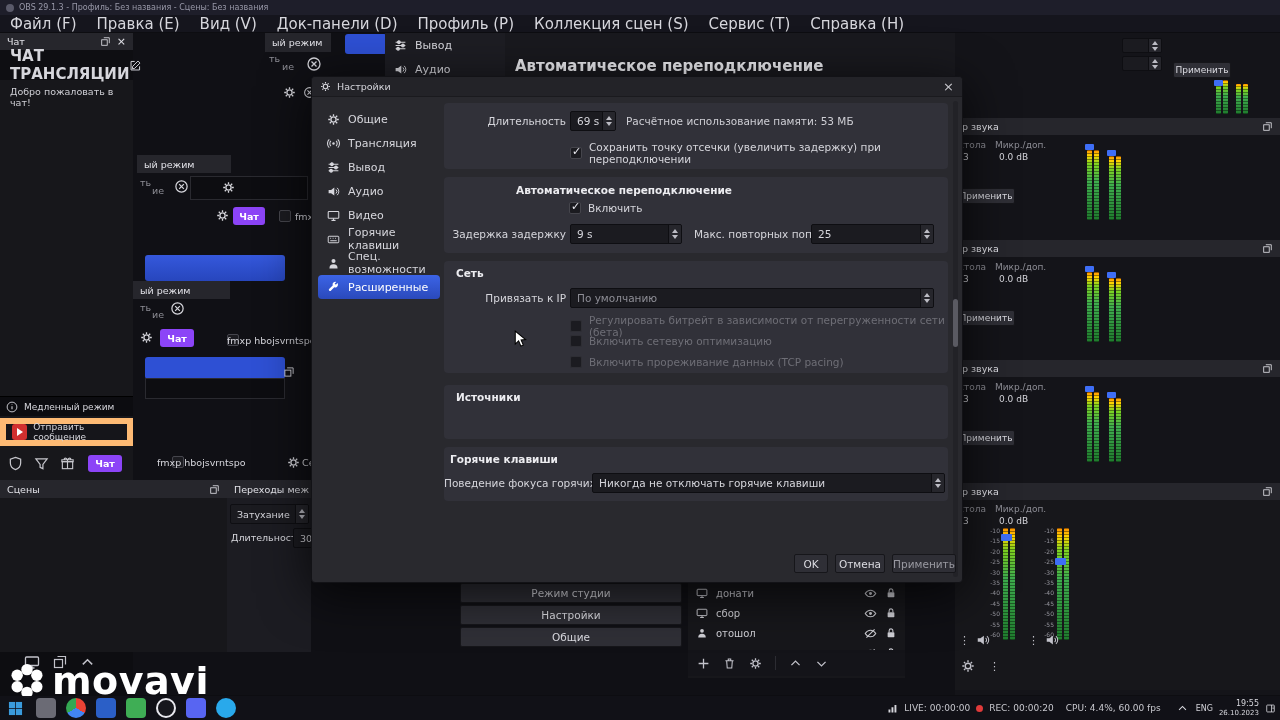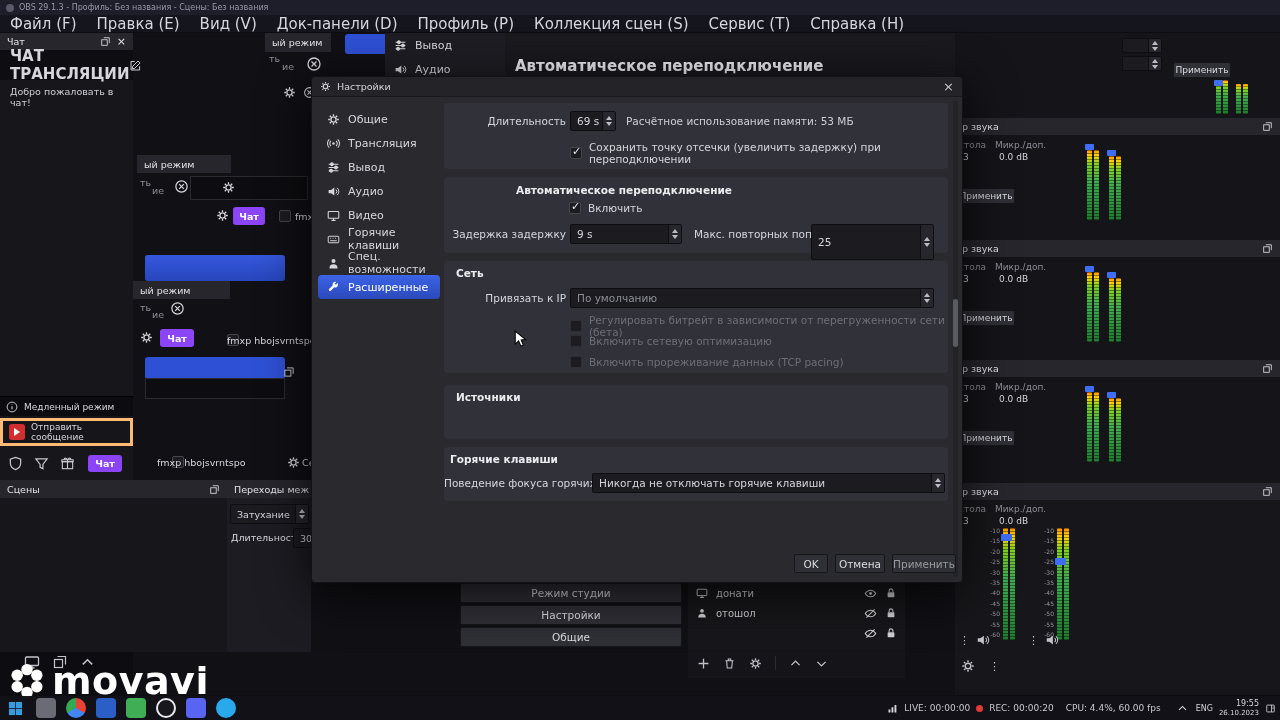--- a/index.html
+++ b/index.html
@@ -306,21 +306,21 @@
         </svg>
     </div>
     <div class="f95" style="padding:6px 10px;width:125px;color:#cfcfd5">Добро пожаловать в чат!</div>
 
     <div class="abs" style="left:0;top:363px;width:133px;height:20px;background:#0c0c10;border-top:1px solid #000;display:flex;align-items:center;padding:0 6px;gap:6px">
       <svg class="ic" width="12" height="12">
           <use href="#i-info"></use>
         </svg>
       <span class="f9">Медленный режим</span>
     </div>
-    <div class="abs" style="left:0;top:385px;width:133px;height:28px;background:#15151a;border:3px solid #fdba74;display:flex;align-items:center;padding:0 6px;gap:6px">
+    <div class="abs" style="left:0;top:385px;width:133px;height:28px;background:#15151a;border:6px solid #fdba74;display:flex;align-items:center;padding:0 6px;gap:6px">
       <span style="width:16px;height:16px;background:#d12f2f;border-radius:3px;display:flex;align-items:center;justify-content:center">
           <span style="width:0;height:0;border-top:4px solid transparent;border-bottom:4px solid transparent;border-left:6px solid #fff"></span>
         </span>
       <span class="f9" style="line-height:1.15;width:92px">Отправить сообщение</span>
     </div>
     <div class="abs" style="left:0;top:416px;width:133px;height:28px;display:flex;align-items:center;padding:0 8px;gap:11px;color:#c6c6cc">
       <svg class="ic" width="15" height="15">
           <use href="#i-shield"></use>
         </svg>
       <svg class="ic" width="15" height="15">
@@ -393,20 +393,32 @@
     <div class="btn" style="height:20px">Общие</div>
   </div>
 
   
   <div class="abs panel" style="left:688px;top:583px;width:217px;height:95px;overflow:hidden">
     <div class="srow">
       <svg class="ic" width="12" height="12">
           <use href="#i-display"></use>
         </svg>
       <span style="flex:1">донати</span>
+      <svg class="ic" width="13" height="13">
+          <use href="#i-eye"></use>
+        </svg>
+      <svg class="ic" width="12" height="12">
+          <use href="#i-lock"></use>
+        </svg>
+    </div>
+    <div class="srow">
+      <svg class="ic" width="12" height="12">
+          <use href="#i-display"></use>
+        </svg>
+      <span style="flex:1">сбор</span>
       <svg class="ic" width="13" height="13">
           <use href="#i-eye"></use>
         </svg>
       <svg class="ic" width="12" height="12">
           <use href="#i-lock"></use>
         </svg>
     </div>
     <div class="srow">
       <svg class="ic" width="12" height="12">
           <use href="#i-person"></use>
@@ -699,21 +711,21 @@
       </div>
       <div class="lbl" style="left:0;width:122px;top:47px">Задержка задержку</div>
       <div class="field" style="position:absolute;left:126px;top:47px;width:112px;height:20px">
         <span>9 s</span>
         <span class="arrows">
             <span class="arr-u"></span>
             <span class="arr-d"></span>
           </span>
       </div>
       <div class="lbl" style="left:250px;width:112px;top:47px">Макс. повторных попыток</div>
-      <div class="field" style="position:absolute;left:367px;top:47px;width:123px;height:36px">
+      <div class="field" style="position:absolute;left:367px;top:47px;width:123px;height:20px">
         <span>25</span>
         <span class="arrows">
             <span class="arr-u"></span>
             <span class="arr-d"></span>
           </span>
       </div>
     </div>
 
     <div class="grp" style="top:184px;height:112px">
       <div class="grp-h dim" style="left:12px;top:6px">Сеть</div>

